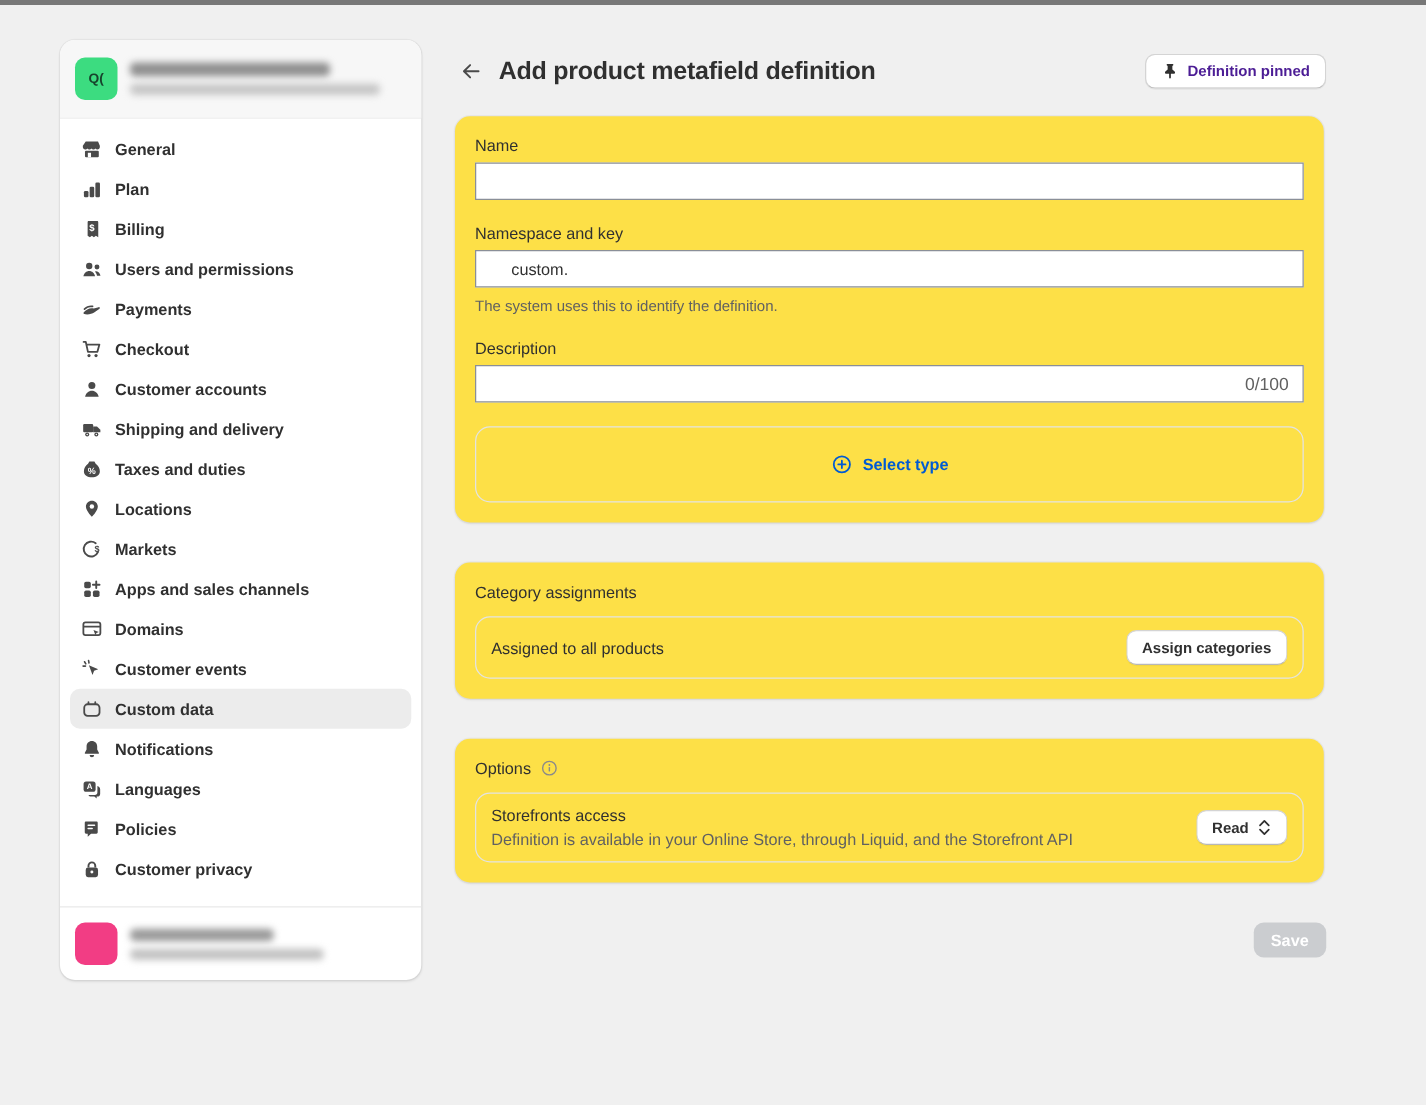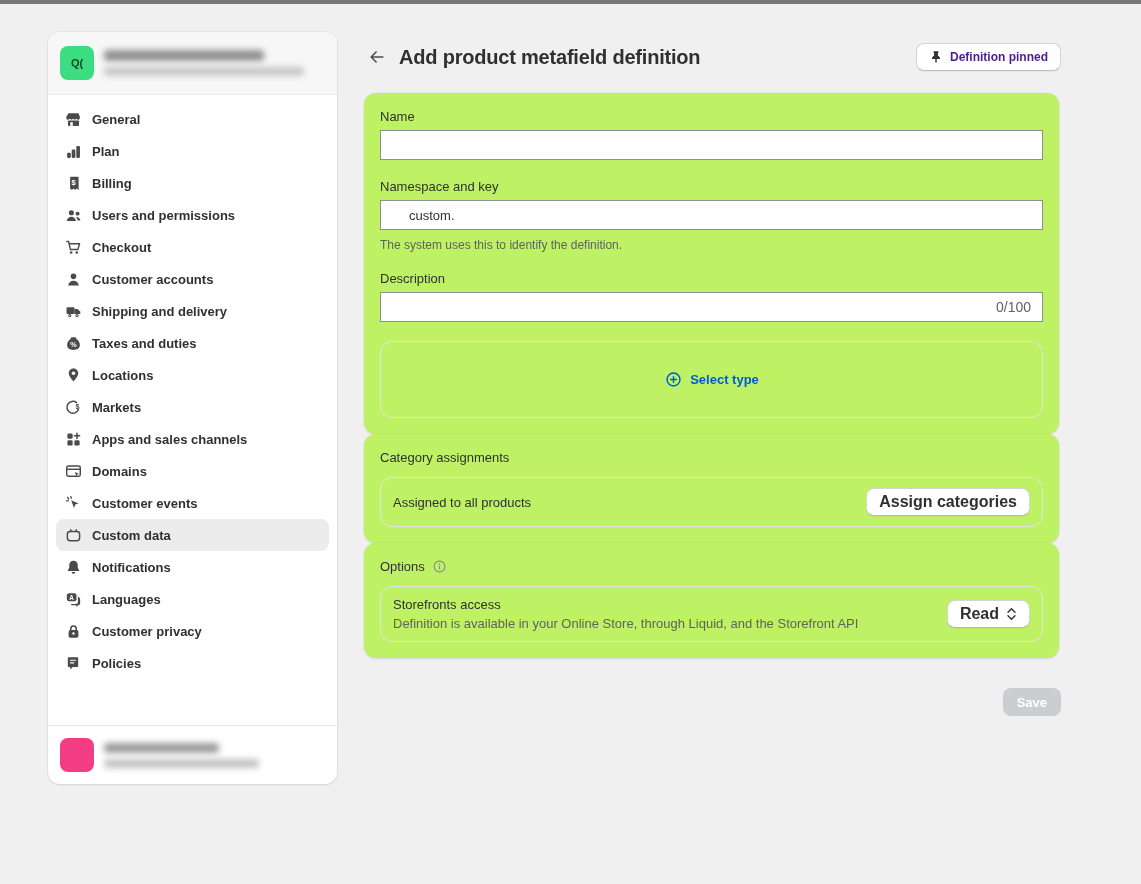--- a/index.html
+++ b/index.html
@@ -58,57 +58,57 @@
   .back-btn { width:26px; height:26px; display:flex; align-items:center; justify-content:center; cursor:pointer; border-radius:6px; }
   .page-title { font-size:20px; font-weight:700; letter-spacing:-.2px; margin-left:9px; }
   .pin-btn {
     margin-left:auto; background:#fff; border:1px solid #d4d4d4; border-bottom-color:#bfbfbf;
     border-radius:8px; height:28px; padding:0 12px;
     display:flex; align-items:center; gap:7px; font-size:12px; font-weight:600;
     box-shadow:0 1px 0 rgba(0,0,0,.04); cursor:pointer; color:#4c1d95;
   }
 
   .card {
-    background:#bef264; width:695px; border-radius:12px; padding:16px;
+    background:#fde047; width:695px; border-radius:12px; padding:16px;
     box-shadow:0 1px 2px rgba(0,0,0,.08), 0 0 0 1px rgba(0,0,0,.03);
-    margin-bottom:0;
+    margin-bottom:32px;
   }
   .field { margin-bottom:19px; }
   .field:last-child { margin-bottom:0; }
   .field-label { font-size:13px; color:#303030; margin-bottom:6px; }
   .input-wrap { position:relative; }
   .text-input {
     width:100%; height:30px; border:1px solid #8a8f98; border-radius:0;
     padding:0 28px; font-size:13px; font-family:inherit; color:#303030;
     background:#fff; outline:none;
   }
   .counter {
     position:absolute; right:12px; top:50%; transform:translateY(-50%);
     font-size:14px; color:#616161; pointer-events:none;
   }
   .helper { font-size:12px; color:#616161; margin-top:8px; }
 
   .select-type {
-    margin-top:19px; border:1px solid #e3e3e3; border-radius:12px; height:77px;
+    margin-top:19px; border:1px solid #e3e3e3; border-radius:12px; height:61px;
     display:flex; align-items:center; justify-content:center; gap:8px;
     color:#005BD3; font-size:13px; font-weight:700; cursor:pointer;
   }
 
   .section-title { font-size:13px; font-weight:400; display:flex; align-items:center; gap:7px; }
   .inner-box {
     margin-top:12px; border:1px solid #e3e3e3; border-radius:12px;
     padding:10px 12px; display:flex; align-items:center;
   }
   .inner-box .grow { flex:1 1 auto; }
   .box-title { font-size:13px; color:#303030; }
   .box-desc  { font-size:13px; color:#616161; margin-top:4px; }
   .sec-btn {
     background:#fff; border:1px solid #d4d4d4; border-bottom-color:#b8b8b8;
     border-radius:8px; height:28px; padding:12px 12px; white-space:nowrap;
-    display:flex; align-items:center; gap:7px; font-size:16px; font-weight:600;
+    display:flex; align-items:center; gap:7px; font-size:12px; font-weight:600;
     box-shadow:0 1px 0 rgba(0,0,0,.04); cursor:pointer; color:#303030;
   }
   .save-row { display:flex; justify-content:flex-end; margin-top:30px; }
   .save-btn {
     background:#cbcdd0; color:#fff; border:none; border-radius:8px;
     height:28px; padding:0 14px; font-size:13px; font-weight:600; cursor:default;
     font-family:inherit;
   }
 </style>
 </head>
@@ -162,20 +162,29 @@
             <path d="M2 16.5c.5-2.9 2.8-5 5.5-5s5 2.1 5.5 5z"></path>
             <circle cx="14.8" cy="7.8" r="2.3"></circle>
             <path d="M14.2 11.7c2.1.4 3.6 2.1 3.9 4.3h-3.3c-.2-1.6-.9-3.1-2-4.1z"></path>
           </svg>
         </span>
         <span>Users and permissions</span>
       </div>
       <div class="side-item">
         <span class="icon18">
           <svg width="17" height="17" viewBox="0 0 20 20" fill="#4a4a4a">
+            <path d="M2.2 13c2.6-3.4 6.3-4.8 9.6-3.9l4.6-1.2c.9-.2 1.6.9.8 1.5l-4.7 3.3c-3.1 2-6.9 2.6-10.3 1.5z"></path>
+            <path d="M3 9.8c1.7-1.8 4-2.8 6.3-2.8l1.4.2" fill="none" stroke="#4a4a4a" stroke-width="1.5" stroke-linecap="round"></path>
+          </svg>
+        </span>
+        <span>Payments</span>
+      </div>
+      <div class="side-item">
+        <span class="icon18">
+          <svg width="17" height="17" viewBox="0 0 20 20" fill="#4a4a4a">
             <path fill="none" stroke="#4a4a4a" stroke-width="1.7" stroke-linecap="round" stroke-linejoin="round" d="M2.2 3h2.1l2 9.3h8.9l1.9-6.8H5.4"></path>
             <circle cx="7.3" cy="15.8" r="1.5"></circle>
             <circle cx="13.9" cy="15.8" r="1.5"></circle>
           </svg>
         </span>
         <span>Checkout</span>
       </div>
       <div class="side-item">
         <span class="icon18">
           <svg width="17" height="17" viewBox="0 0 20 20" fill="#4a4a4a">
@@ -279,35 +288,35 @@
             <rect x="2.2" y="2.6" width="11.3" height="9.6" rx="2.4"></rect>
             <text x="7.8" y="10" font-size="7.5" font-weight="bold" fill="#fff" text-anchor="middle">A</text>
             <path d="M15.2 6.8c1.5.3 2.6 1.5 2.6 3.1v4.4c0 1.4-1.1 2.5-2.5 2.5h-.8v1.9l-2.2-1.9h-3.1c-1.1 0-2-.6-2.4-1.5h6.1c1.3 0 2.3-1 2.3-2.3z"></path>
           </svg>
         </span>
         <span>Languages</span>
       </div>
       <div class="side-item">
         <span class="icon18">
           <svg width="17" height="17" viewBox="0 0 20 20" fill="#4a4a4a">
+            <path d="M4.5 2.5h9.8c.7 0 1.2.5 1.2 1.2v9.1c0 .7-.5 1.2-1.2 1.2H9.2l-3.1 3v-3H4.5c-.7 0-1.2-.5-1.2-1.2V3.7c0-.7.5-1.2 1.2-1.2z"></path>
+            <path d="M6.5 6.2h6M6.5 9.2h3.8" stroke="#fff" stroke-width="1.4" stroke-linecap="round" fill="none"></path>
+          </svg>
+        </span>
+        <span>Policies</span>
+      </div>
+      <div class="side-item">
+        <span class="icon18">
+          <svg width="17" height="17" viewBox="0 0 20 20" fill="#4a4a4a">
             <rect x="4.2" y="8.3" width="11.6" height="9" rx="2.2"></rect>
             <path d="M6.8 8.3V6.6a3.2 3.2 0 0 1 6.4 0v1.7" fill="none" stroke="#4a4a4a" stroke-width="1.8"></path>
             <circle cx="10" cy="12.4" r="1.4" fill="#fff"></circle>
           </svg>
         </span>
         <span>Customer privacy</span>
-      </div>
-      <div class="side-item">
-        <span class="icon18">
-          <svg width="17" height="17" viewBox="0 0 20 20" fill="#4a4a4a">
-            <path d="M4.5 2.5h9.8c.7 0 1.2.5 1.2 1.2v9.1c0 .7-.5 1.2-1.2 1.2H9.2l-3.1 3v-3H4.5c-.7 0-1.2-.5-1.2-1.2V3.7c0-.7.5-1.2 1.2-1.2z"></path>
-            <path d="M6.5 6.2h6M6.5 9.2h3.8" stroke="#fff" stroke-width="1.4" stroke-linecap="round" fill="none"></path>
-          </svg>
-        </span>
-        <span>Policies</span>
       </div>
     </div>
 
   <div class="side-footer">
     <div class="avatar user-avatar"></div>
     <div class="blobcol">
       <div class="blob blob-name-sm"></div>
       <div class="blob blob-email-sm"></div>
     </div>
   </div>

